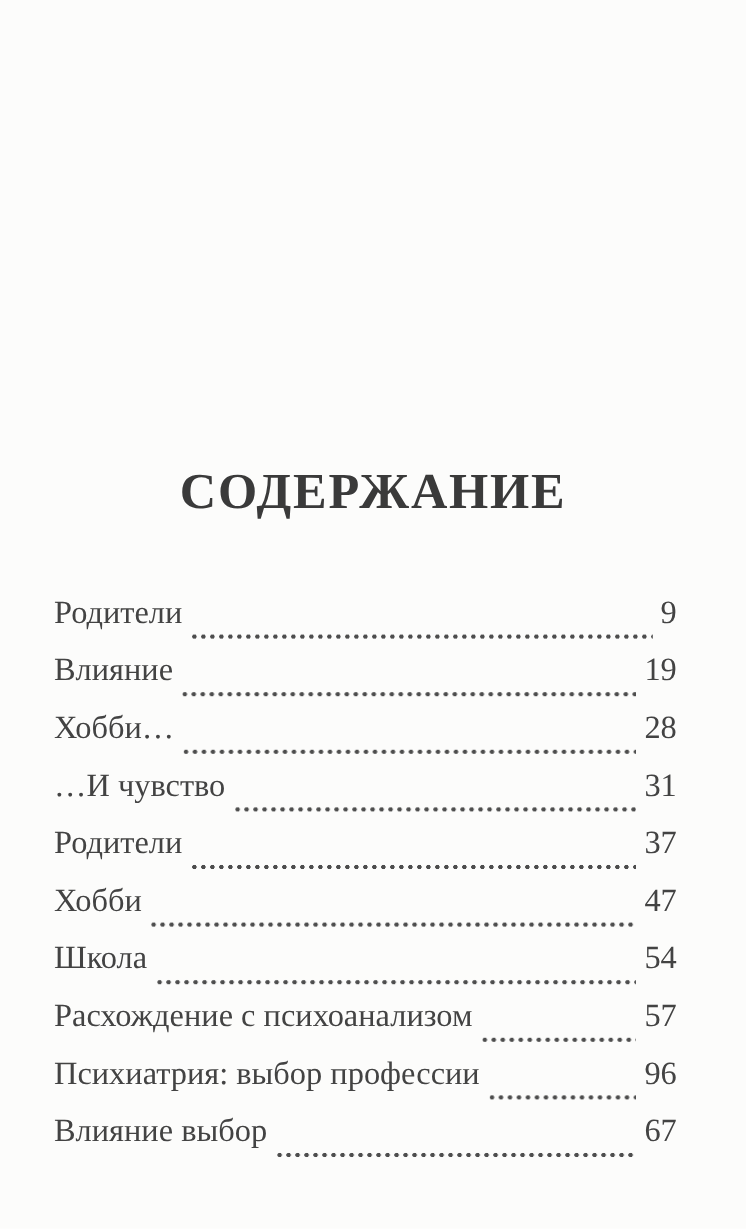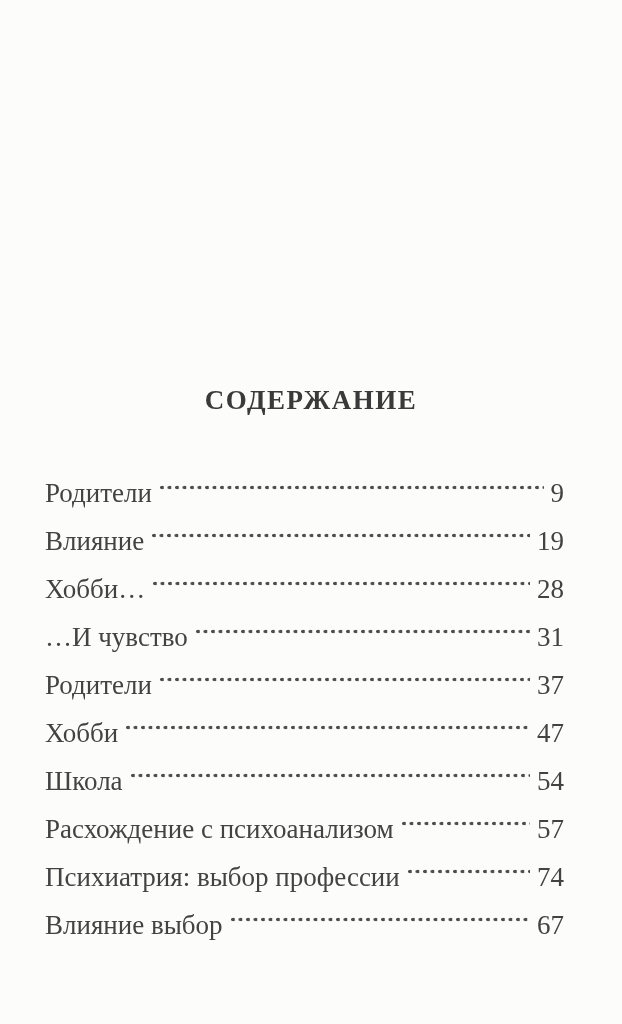--- a/index.html
+++ b/index.html
@@ -15,35 +15,35 @@
     background: #fcfcfb;
     overflow: hidden;
     font-family: "Liberation Serif", "DejaVu Serif", serif;
   }
   .toc-title {
     position: absolute;
     top: 360px;
     left: 0;
     right: 0;
     text-align: center;
-    font-size: 27px;
+    font-size: 42px;
     font-weight: bold;
     letter-spacing: 1.5px;
     color: #3a3a3a;
     line-height: 44px;
   }
   .toc-list {
     position: absolute;
     top: 478px;
     left: 45px;
     right: 58px;
   }
   .toc-row {
     display: flex;
-    align-items: flex-start;
+    align-items: flex-end;
     height: 48px;
     font-size: 27px;
     color: #434343;
   }
   .entry-label {
     white-space: nowrap;
     flex: 0 0 auto;
   }
   .leader {
     flex: 1 1 auto;
@@ -112,21 +112,21 @@
 
   <div class="toc-row">
     <span class="entry-label">Расхождение с психоанализом</span>
     <span class="leader"></span>
     <span class="entry-page">57</span>
   </div>
 
   <div class="toc-row">
     <span class="entry-label">Психиатрия: выбор профессии</span>
     <span class="leader"></span>
-    <span class="entry-page">74</span>
+    <span class="entry-page">96</span>
   </div>
 
   <div class="toc-row">
     <span class="entry-label">Влияние выбор</span>
     <span class="leader"></span>
     <span class="entry-page">67</span>
   </div>
 </div>
 </div>
 

